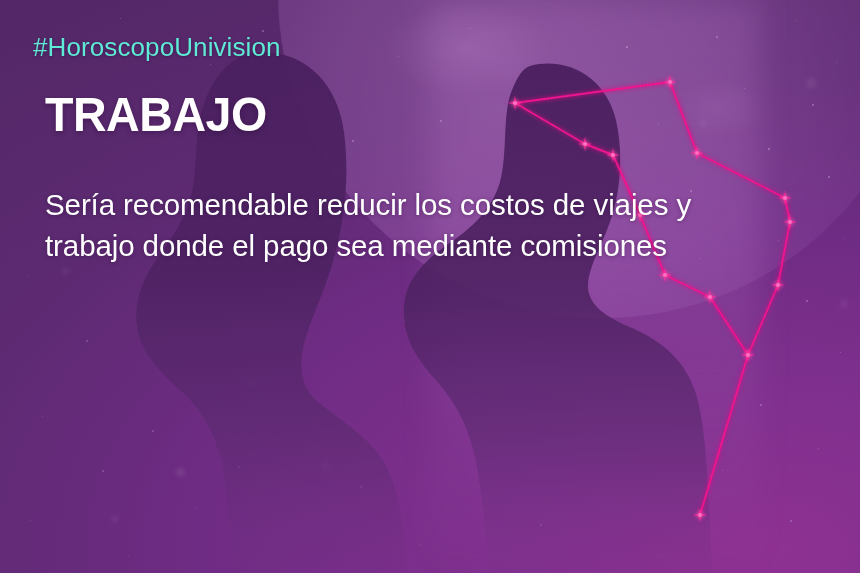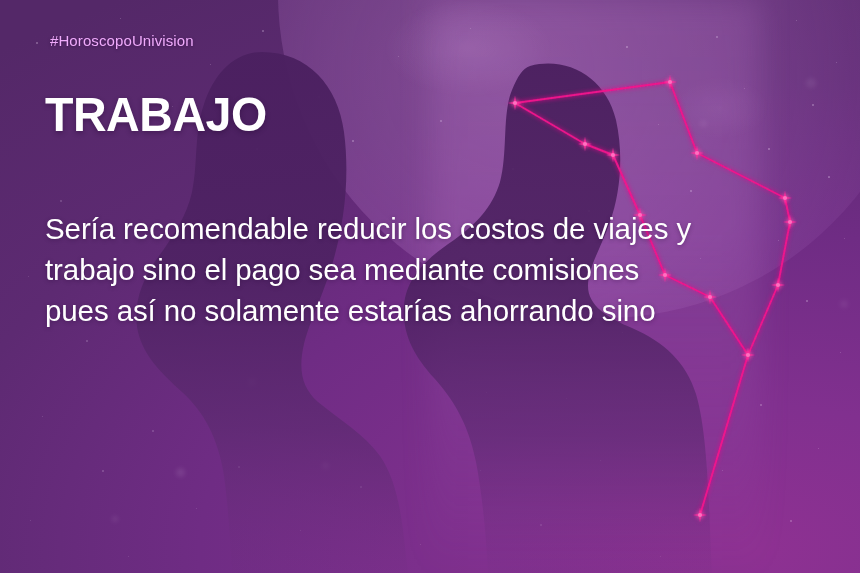--- a/index.html
+++ b/index.html
@@ -77,26 +77,26 @@
   }
   .silhouette svg { display: block; width: 100%; height: 100%; }
 
   
   #constellation { position: absolute; inset: 0; }
   #constellation svg { display: block; width: 860px; height: 573px; }
 
   
   #hashtag {
     position: absolute;
-    left: 50px;
+    left: 33px;
     top: 32px;
-    font-size: 15px;
+    font-size: 26px;
     font-weight: 400;
     letter-spacing: 0.1px;
-    color: #f0abfc;
+    color: #5eead4;
     text-shadow: 0 1px 3px rgba(40,10,55,0.5);
   }
   #title {
     position: absolute;
     left: 45px;
     top: 88px;
     font-size: 49px;
     line-height: 52px;
     font-weight: 700;
     letter-spacing: -0.5px;
@@ -110,21 +110,20 @@
     position: absolute;
     left: 45px;
     top: 184px;
     width: 800px;
     font-size: 29.5px;
     line-height: 41px;
     font-weight: 400;
     color: #ffffff;
     letter-spacing: -0.1px;
     text-shadow: 0 1px 4px rgba(40,10,55,0.40);
-    margin-top: 24px;
   }
 </style>
 </head>
 <body>
 
 <div id="card">
 
   <div class="layer" id="bg-base"></div>
   <div id="moon"></div>
   <div id="moon-mottle"></div>
@@ -310,17 +309,16 @@
           <polygon points="700.00,507.80 701.06,513.94 707.20,515.00 701.06,516.06 700.00,522.20 698.94,516.06 692.80,515.00 698.94,513.94" fill="#ff2a9d"></polygon>
           <circle cx="700" cy="515" r="2.1" fill="#ff6fc0"></circle>
         </g>
       </svg>
   </div>
 
   <div id="hashtag">#HoroscopoUnivision</div>
   <div id="title">TRABAJO</div>
   <div id="body-text">
       <div>Sería recomendable reducir los costos de viajes y</div>
-      <div>trabajo sino el pago sea mediante comisiones</div>
-      <div>pues así no solamente estarías ahorrando sino</div>
+      <div>trabajo donde el pago sea mediante comisiones</div>
     </div>
 
 </div>
 
 </body></html>

